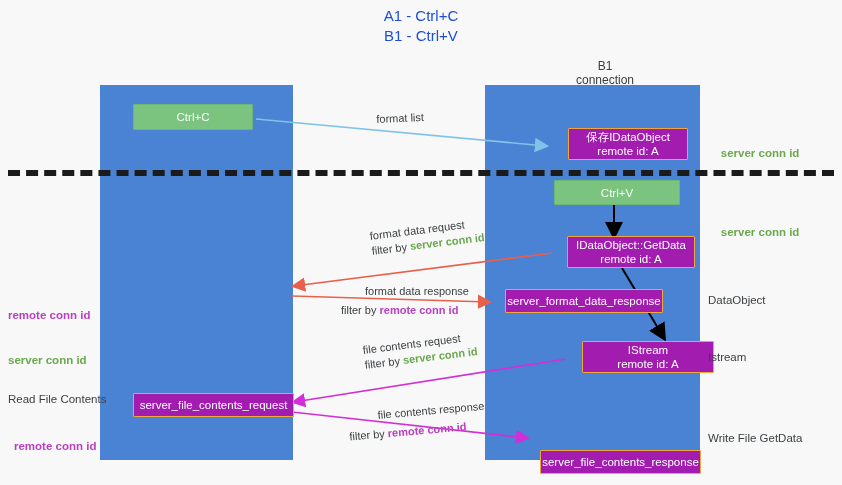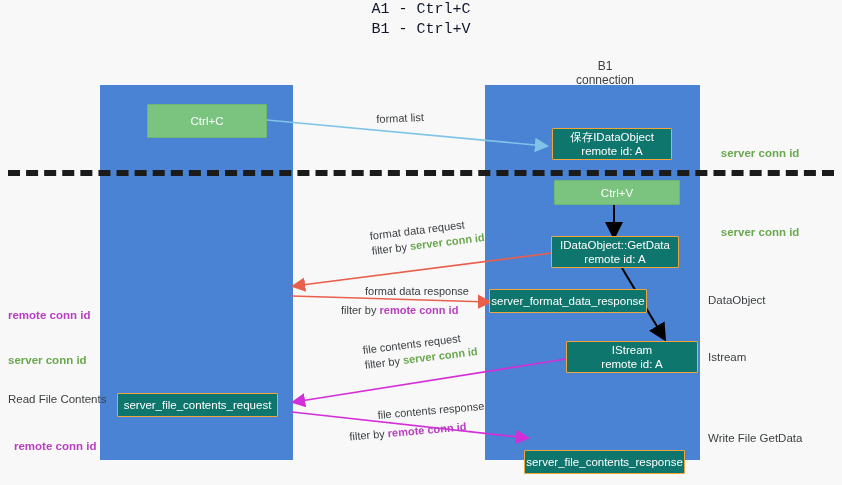--- a/index.html
+++ b/index.html
@@ -10,24 +10,23 @@
     font-family: "Liberation Sans", sans-serif;
     position: relative;
     overflow: hidden;
     color: #3c4043;
   }
   #stage { position:absolute; inset:0; }
 
   .svg-layer { position:absolute; left:0; top:0; width:842px; height:485px; pointer-events:none; }
 
   .title {
-    position:absolute; left:0; top:0; width:842px;
-    text-align:center; font-size:15px; line-height:20px; color:#0f172a;
+    position:absolute; left:0; top:6px; width:842px;
+    text-align:center; font-size:15px; line-height:20px; color:#1d4ed8;
     white-space:pre;
-    font-family:Liberation Mono, monospace;
   }
 
   .col-head {
     position:absolute; text-align:center; font-size:12px; line-height:14px;
     color:#3c4043; white-space:pre;
   }
   .col-head.a1 { left:125px; top:59px; width:140px; }
   .col-head.b1 { left:525px; top:59px; width:160px; }
 
   .lane {
@@ -38,21 +37,21 @@
 
   .node {
     position:absolute;
     display:flex; align-items:center; justify-content:center;
     text-align:center;
     color:#ffffff; font-size:11.5px; line-height:14px;
     border-radius:1px;
     white-space:pre;
   }
   .node.green { background:#7bc47f; border:1px solid #6bb873; }
-  .node.orange { background:#0f766e; border:1px solid #f0a63a; }
+  .node.orange { background:#a21caf; border:1px solid #f0a63a;margin-left:16px; }
 
   .side-label {
     position:absolute; font-size:11.5px; line-height:15px; white-space:pre;
   }
   .side-label.plain { color:#3c4043; }
   .green-txt { color:#6aa84f; font-weight:bold; }
   .purple-txt { color:#b83fc0; font-weight:bold; }
 
   .edge-label {
     position:absolute; font-size:11px; line-height:15px; white-space:nowrap;
@@ -105,21 +104,21 @@
 
     <line x1="622" y1="268" x2="664" y2="338" stroke="#000000" stroke-width="2" marker-end="url(#ah-blk)"></line>
 
     <line x1="566" y1="359" x2="294" y2="402" stroke="#d32fd8" stroke-width="1.6" marker-end="url(#ah-mag)"></line>
 
     <line x1="292" y1="412" x2="527" y2="438" stroke="#d32fd8" stroke-width="1.6" marker-end="url(#ah-mag)"></line>
   </svg>
 
   <div class="dash-line"></div>
 
-  <div class="node green" style="left:147px; top:104px; width:120px; height:34px;">Ctrl+C</div>
+  <div class="node green" style="left:133px; top:104px; width:120px; height:26px;">Ctrl+C</div>
 
   <div class="node orange" style="left:552px; top:128px; width:120px; height:32px;">保存IDataObject
 remote id: A</div>
 
   <div class="node green" style="left:554px; top:180px; width:126px; height:25px;">Ctrl+V</div>
 
   <div class="node orange" style="left:551px; top:236px; width:128px; height:32px;">IDataObject::GetData
 remote id: A</div>
 
 

